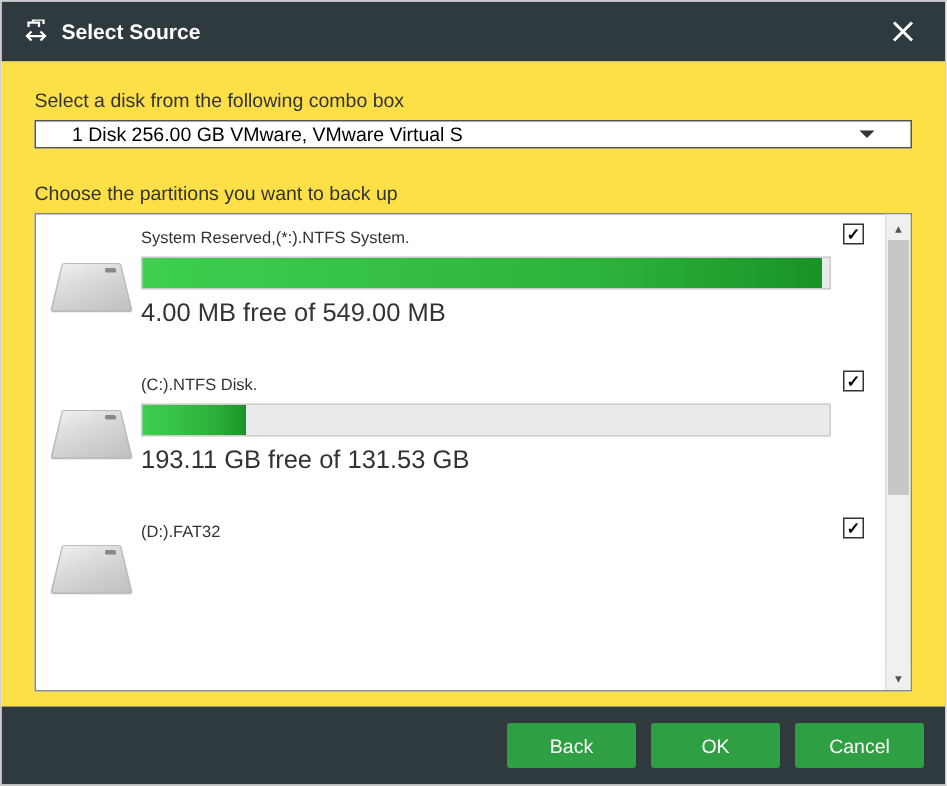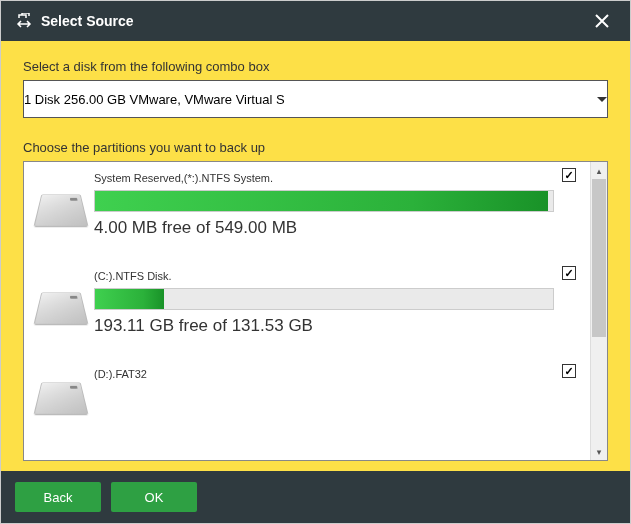--- a/index.html
+++ b/index.html
@@ -57,24 +57,24 @@
     }
     .label {
       font-size: 13px;
       color: #333;
       margin-bottom: 6px;
     }
     .combo {
       width: 100%;
       border: 1px solid #555;
       background: #fff;
-      height: 38px;
-      display: flex;
-      align-items: center;
-      padding: 0 0;
+      height: 19px;
+      display: flex;
+      align-items: center;
+      padding: 0 24px;
       font-size: 13px;
       cursor: pointer;
       position: relative;
       margin-bottom: 22px;
     }
     .combo .caret {
       margin-left: auto;
       width: 0;
       height: 0;
       border-left: 5px solid transparent;
@@ -185,21 +185,21 @@
     }
     .partition-free {
       font-size: 17px;
       color: #333;
     }
     .footer {
       background: #2f3a3f;
       height: 52px;
       display: flex;
       align-items: center;
-      justify-content: flex-start;
+      justify-content: flex-end;
       padding: 0 14px;
       gap: 10px;
     }
     .btn {
       background: #2ea043;
       color: #fff;
       border: none;
       width: 86px;
       height: 30px;
       font-size: 13px;
@@ -282,13 +282,14 @@
         <div class="thumb"></div>
       </div>
       <div class="arrow">▾</div>
     </div>
   </div>
 </div>
 
 <div class="footer">
   <button class="btn">Back</button>
   <button class="btn">OK</button>
+  <button class="btn">Cancel</button>
 </div>
 
 </body></html>

